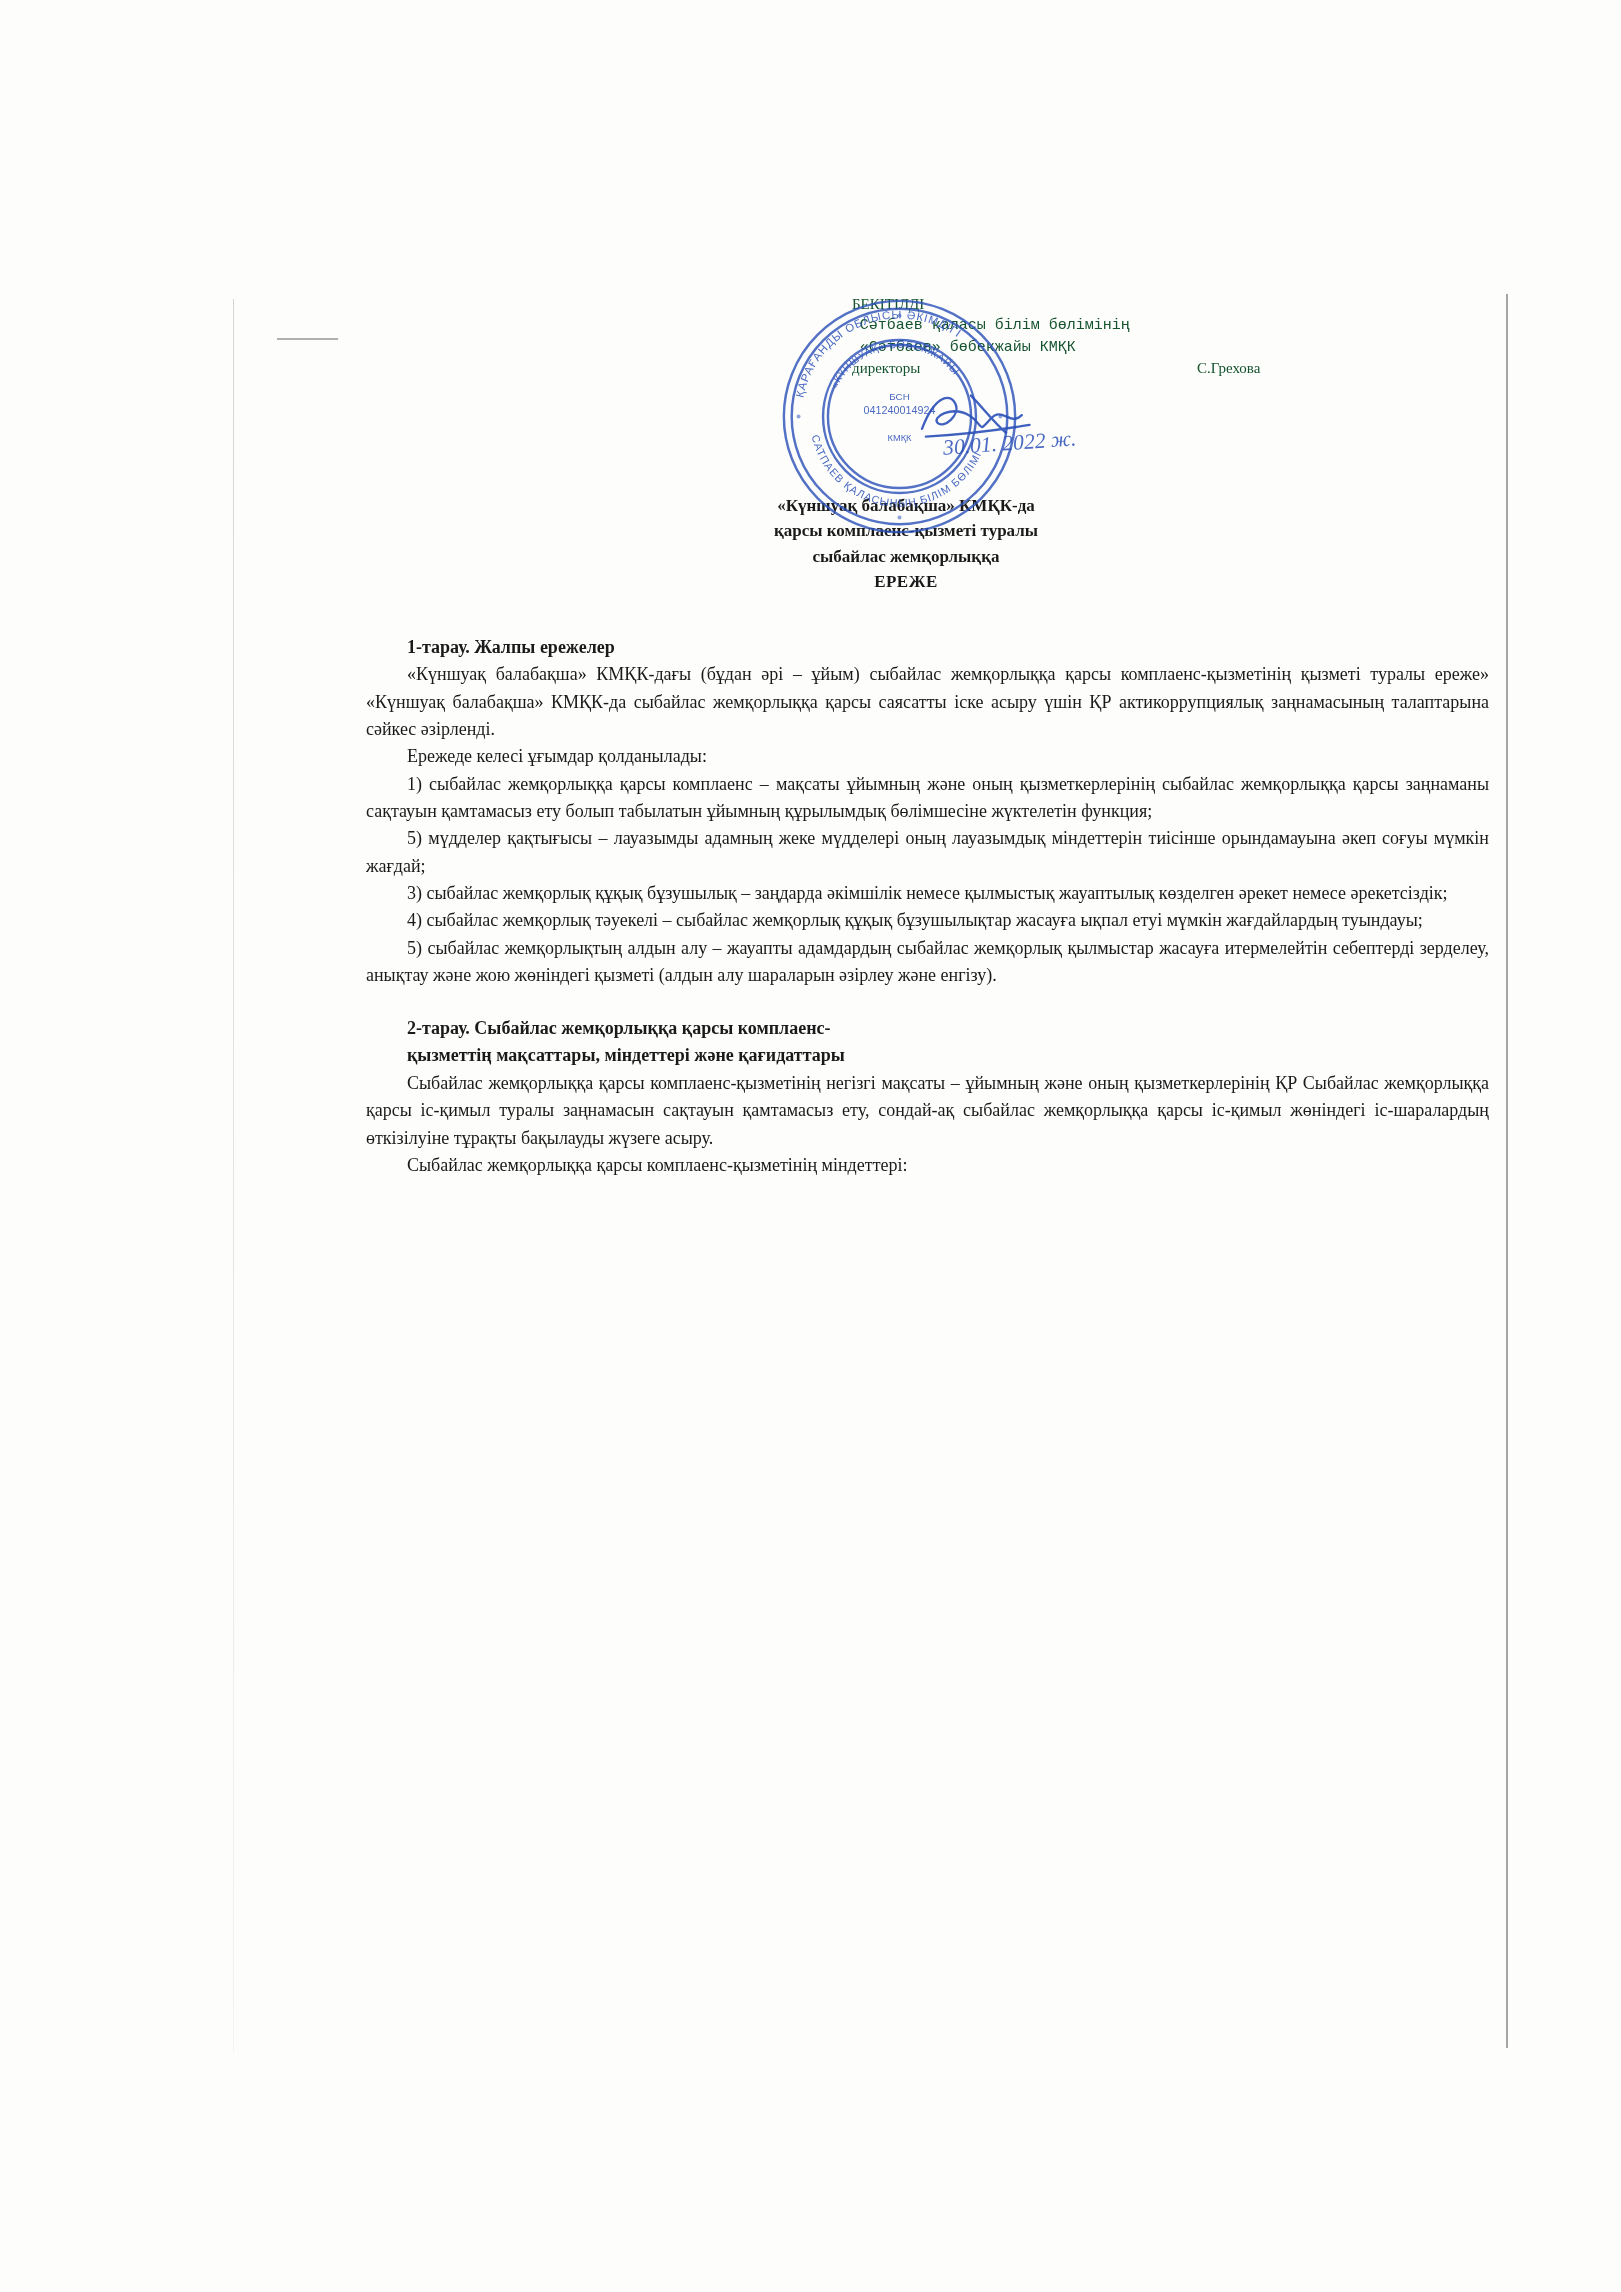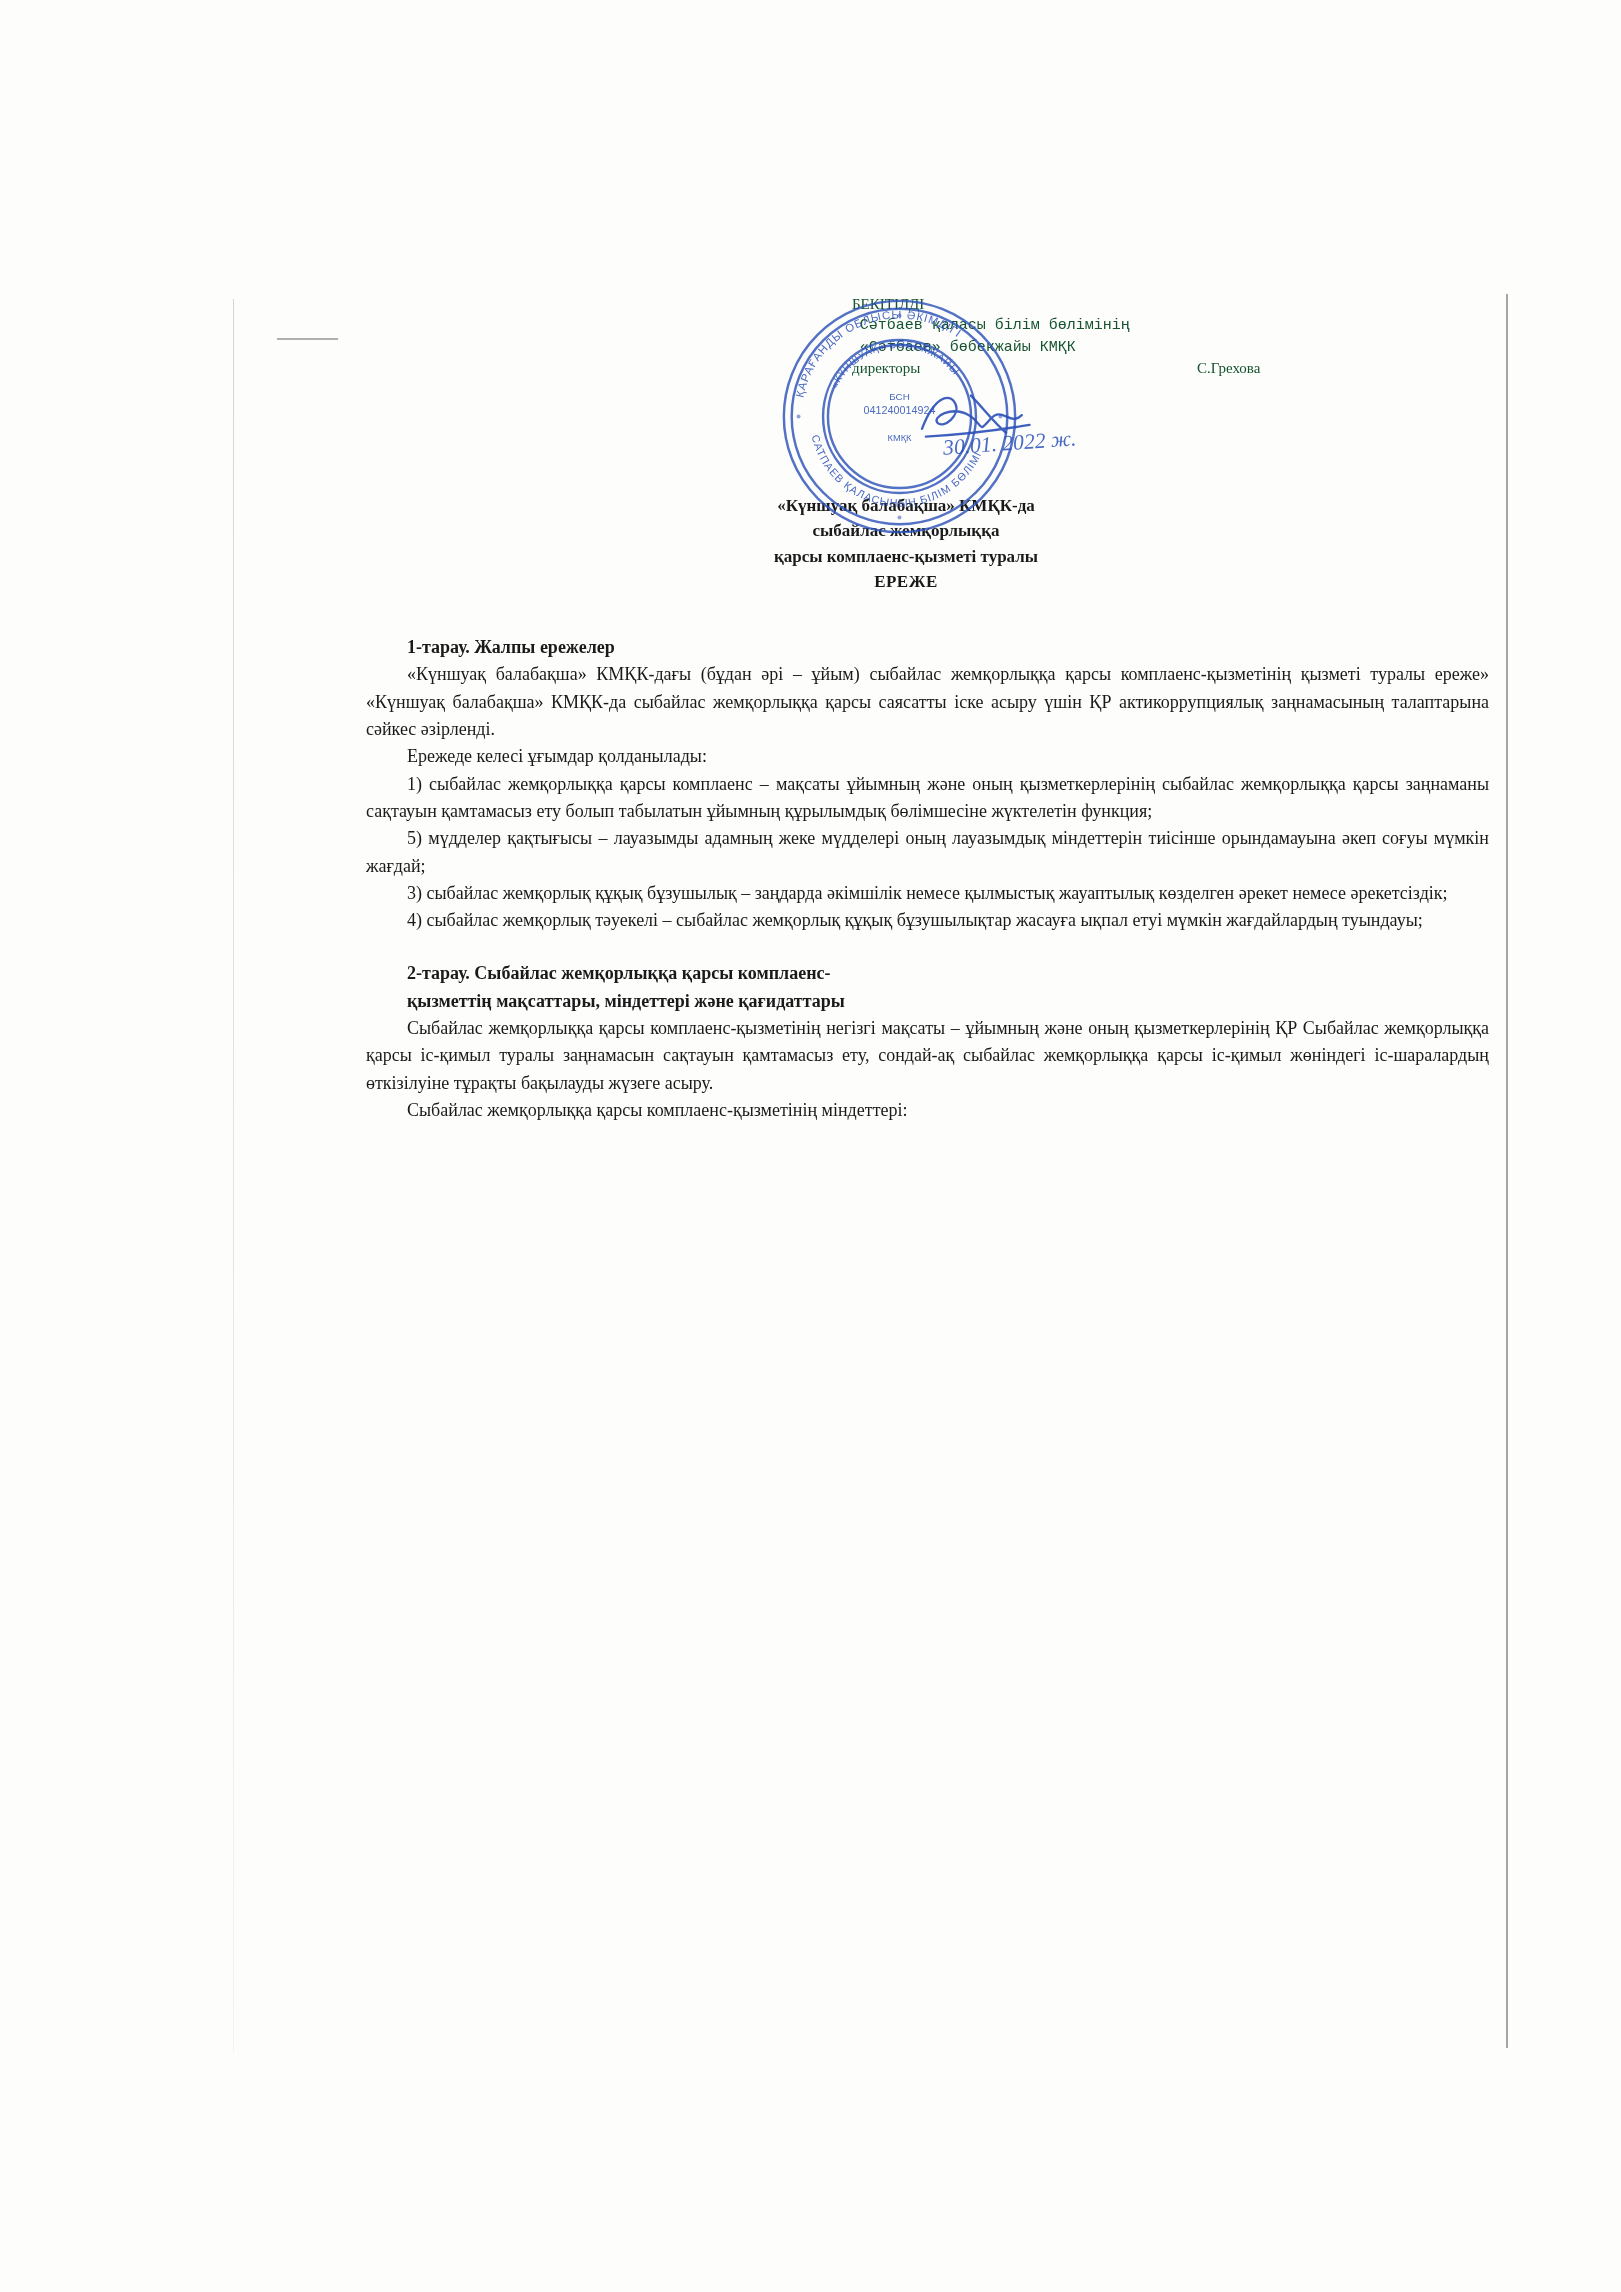--- a/index.html
+++ b/index.html
@@ -171,34 +171,35 @@
       <div class="ln indent">Сәтбаев қаласы білім бөлімінің</div>
       <div class="ln indent">«Сәтбаев» бөбекжайы КМҚК</div>
       <div class="sign-row">
         <span class="lbl">директоры</span>
         <span class="name">С.Грехова</span>
       </div>
     </div>
 
     <div class="doc-title">
       <span class="t-line">«Күншуақ балабақша» КМҚК-да</span>
+      <span class="t-line">қарсы комплаенс-қызметі туралы</span>
       <span class="t-line">сыбайлас жемқорлыққа</span>
-      <span class="t-line">қарсы комплаенс-қызметі туралы</span>
       <span class="t-line wide">ЕРЕЖЕ</span>
     </div>
 
     <div class="body-block">
 
       <p class="heading">1-тарау. Жалпы ережелер</p>
       <p>«Күншуақ балабақша» КМҚК-дағы (бұдан әрі – ұйым) сыбайлас жемқорлыққа қарсы комплаенс-қызметінің қызметі туралы ереже» «Күншуақ балабақша» КМҚК-да сыбайлас жемқорлыққа қарсы саясатты іске асыру үшін ҚР актикоррупциялық заңнамасының талаптарына сәйкес әзірленді.</p>
       <p>Ережеде келесі ұғымдар қолданылады:</p>
       <p>1) сыбайлас жемқорлыққа қарсы комплаенс – мақсаты ұйымның және оның қызметкерлерінің сыбайлас жемқорлыққа қарсы заңнаманы сақтауын қамтамасыз ету болып табылатын ұйымның құрылымдық бөлімшесіне жүктелетін функция;</p>
       <p>5) мүдделер қақтығысы – лауазымды адамның жеке мүдделері оның лауазымдық міндеттерін тиісінше орындамауына әкеп соғуы мүмкін жағдай;</p>
       <p>3) сыбайлас жемқорлық құқық бұзушылық – заңдарда әкімшілік немесе қылмыстық жауаптылық көзделген әрекет немесе әрекетсіздік;</p>
       <p>4) сыбайлас жемқорлық тәуекелі – сыбайлас жемқорлық құқық бұзушылықтар жасауға ықпал етуі мүмкін жағдайлардың туындауы;</p>
+      <p>5) сыбайлас жемқорлықтың алдын алу – жауапты адамдардың сыбайлас жемқорлық қылмыстар жасауға итермелейтін себептерді зерделеу, анықтау және жою жөніндегі қызметі (алдын алу шараларын әзірлеу және енгізу).</p>
 
       <div class="gap"></div>
 
       <p class="heading">2-тарау. Сыбайлас жемқорлыққа қарсы комплаенс-</p>
       <p class="heading-cont">қызметтің мақсаттары, міндеттері және қағидаттары</p>
       <p>Сыбайлас жемқорлыққа қарсы комплаенс-қызметінің негізгі мақсаты – ұйымның және оның қызметкерлерінің ҚР Сыбайлас жемқорлыққа қарсы іс-қимыл туралы заңнамасын сақтауын қамтамасыз ету, сондай-ақ сыбайлас жемқорлыққа қарсы іс-қимыл жөніндегі іс-шаралардың өткізілуіне тұрақты бақылауды жүзеге асыру.</p>
       <p>Сыбайлас жемқорлыққа қарсы комплаенс-қызметінің міндеттері:</p>
 
     </div>
   </div>

